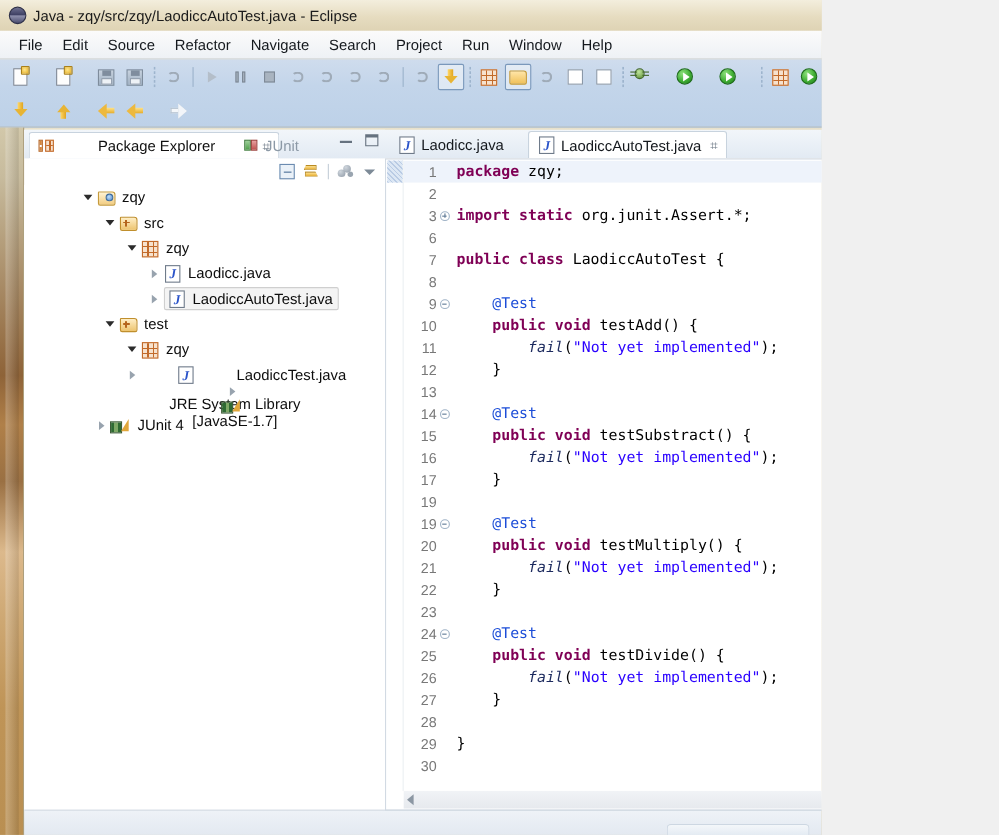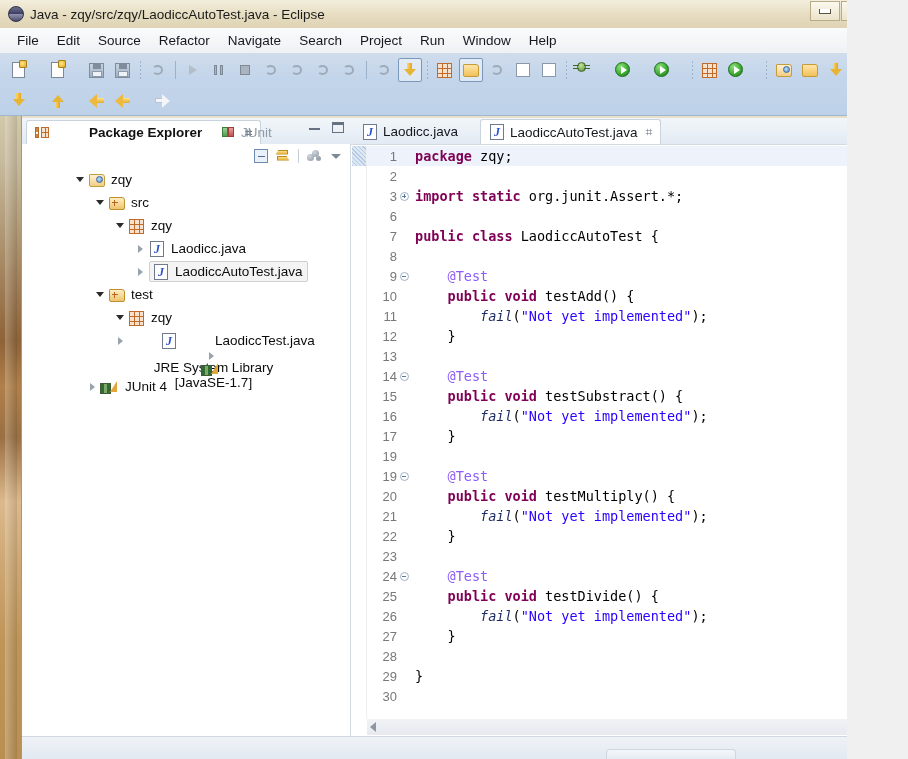--- a/index.html
+++ b/index.html
@@ -5,21 +5,21 @@
   html, body {
     margin: 0; padding: 0;
     width: 908px; height: 759px;
     overflow: hidden;
     font-family: "Liberation Sans", sans-serif;
     font-size: 13px;
     background: #f0f0f0;
   }
   #app {
     position: relative;
-    width: 847px; height: 759px;
+    width: 747px; height: 759px;
     background: linear-gradient(to bottom, #e9e3cf 0%, #ded5ba 100%);
     overflow: hidden;
   }
 
   
   .titlebar {
     position: absolute; left: 0; top: 0; width: 908px; height: 28px;
     background: linear-gradient(to bottom, #f3eedd 0%, #e6dcc0 55%, #ded3b4 100%);
     display: flex; align-items: center;
   }
@@ -336,21 +336,21 @@
     background: linear-gradient(to bottom, #f2f6fa 0%, #e2eaf3 100%);
   }
   .vtab {
     position: absolute; top: 2px; height: 24px; display: flex; align-items: center;
     gap: 5px; padding: 0 8px; font-size: 13.5px; box-sizing: border-box; white-space: nowrap;
   }
   .vtab.active {
     left: 4px;
     background: #fff;
     border: 1px solid #c8d3de; border-bottom: none;
-    border-radius: 3px 3px 0 0; color: #111; font-weight: bold; gap: 40px;
+    border-radius: 3px 3px 0 0; color: #111; font-weight: normal; gap: 40px;
   }
   .vtab.inactive { left: 192px; color: #8c99a6; }
   .vtab-close { font-size: 12px; color: #6a7683; margin-left: 3px; }
   .ic-pkgexp {
     width: 14px; height: 14px; position: relative;
   }
   .ic-pkgexp::before {
     content:""; position:absolute; left:0; top:1px; width:4px; height:11px;
     background: linear-gradient(to bottom, #d4863c 0, #d4863c 4px, #fff 4px, #fff 6px, #d4863c 6px);
     border: 1px solid #b8692a; box-sizing: border-box;
@@ -508,21 +508,21 @@
   }
   .fold::before {
     content:""; position:absolute; left:1.5px; top:3px; width:4px; height:1px; background:#5d7894;
   }
   .fold.plus::after {
     content:""; position:absolute; left:3px; top:1.5px; width:1px; height:4px; background:#5d7894;
   }
   .ctext { padding-left: 4px; }
   .kw { color: #7f0055; font-weight: bold; }
   .str { color: #2a00ff; }
-  .ann { color: #8b5cf6; }
+  .ann { color: #1d4ed8; }
   .mth { color: #1c2a5e; font-style: italic; text-align: center; }
   .pl { color: #000; }
 
   .vscroll {
     position: absolute; right: 1px; top: 1px; width: 19px; bottom: 17px;
     background: linear-gradient(to right, #f7f8fa, #eef0f3);
     border-left: 1px solid #e3e7ec;
   }
   .vs-btn { height: 17px; display: flex; align-items: center; justify-content: center; }
   .vs-up { width:0;height:0;border-left:5px solid transparent;border-right:5px solid transparent;border-bottom:6px solid #8c97a3; }

